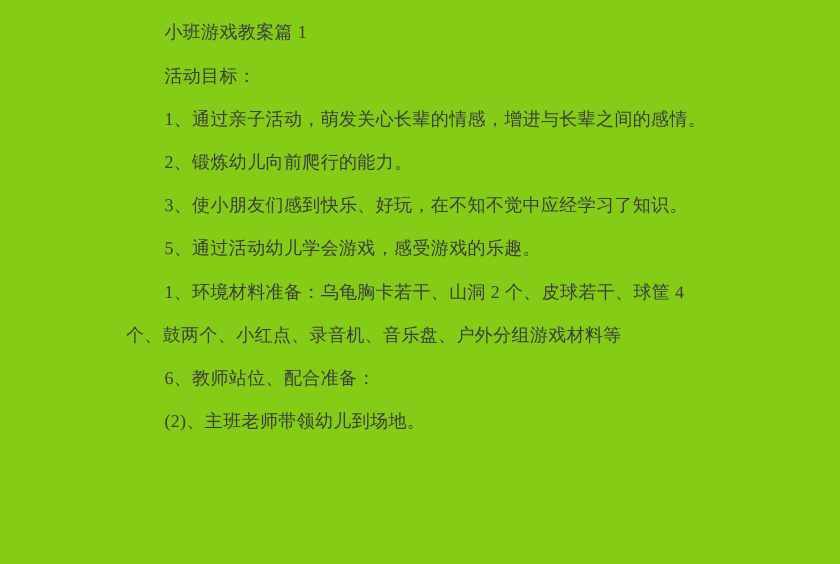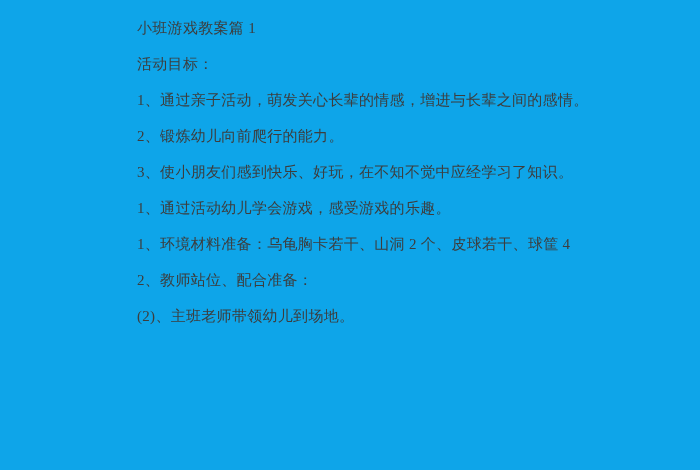--- a/index.html
+++ b/index.html
@@ -6,21 +6,21 @@
   html, body {
     width: 700px;
     height: 470px;
     background: #ffffff;
     overflow: hidden;
   }
   .page {
     position: relative;
     width: 700px;
     height: 470px;
-    background: #0ea5e9;
+    background: #84cc16;
     overflow: hidden;
     font-family: "Liberation Serif", "DejaVu Serif", serif;
   }
   .doc {
     position: absolute;
     left: 105px;
     top: 10px;
     width: 505px;
     color: #3d3d3d;
   }
@@ -39,18 +39,19 @@
 </head>
 <body>
 
 <div class="page">
   <div class="doc" id="doc">
       <div class="line indent">小班游戏教案篇 1</div>
       <div class="line indent">活动目标：</div>
       <div class="line indent">1、通过亲子活动，萌发关心长辈的情感，增进与长辈之间的感情。</div>
       <div class="line indent">2、锻炼幼儿向前爬行的能力。</div>
       <div class="line indent">3、使小朋友们感到快乐、好玩，在不知不觉中应经学习了知识。</div>
-      <div class="line indent">1、通过活动幼儿学会游戏，感受游戏的乐趣。</div>
+      <div class="line indent">5、通过活动幼儿学会游戏，感受游戏的乐趣。</div>
       <div class="line indent">1、环境材料准备：乌龟胸卡若干、山洞 2 个、皮球若干、球筐 4</div>
-      <div class="line indent">2、教师站位、配合准备：</div>
+      <div class="line">个、鼓两个、小红点、录音机、音乐盘、户外分组游戏材料等</div>
+      <div class="line indent">6、教师站位、配合准备：</div>
       <div class="line indent">(2)、主班老师带领幼儿到场地。</div>
     </div>
 </div>
 
 </body></html>

